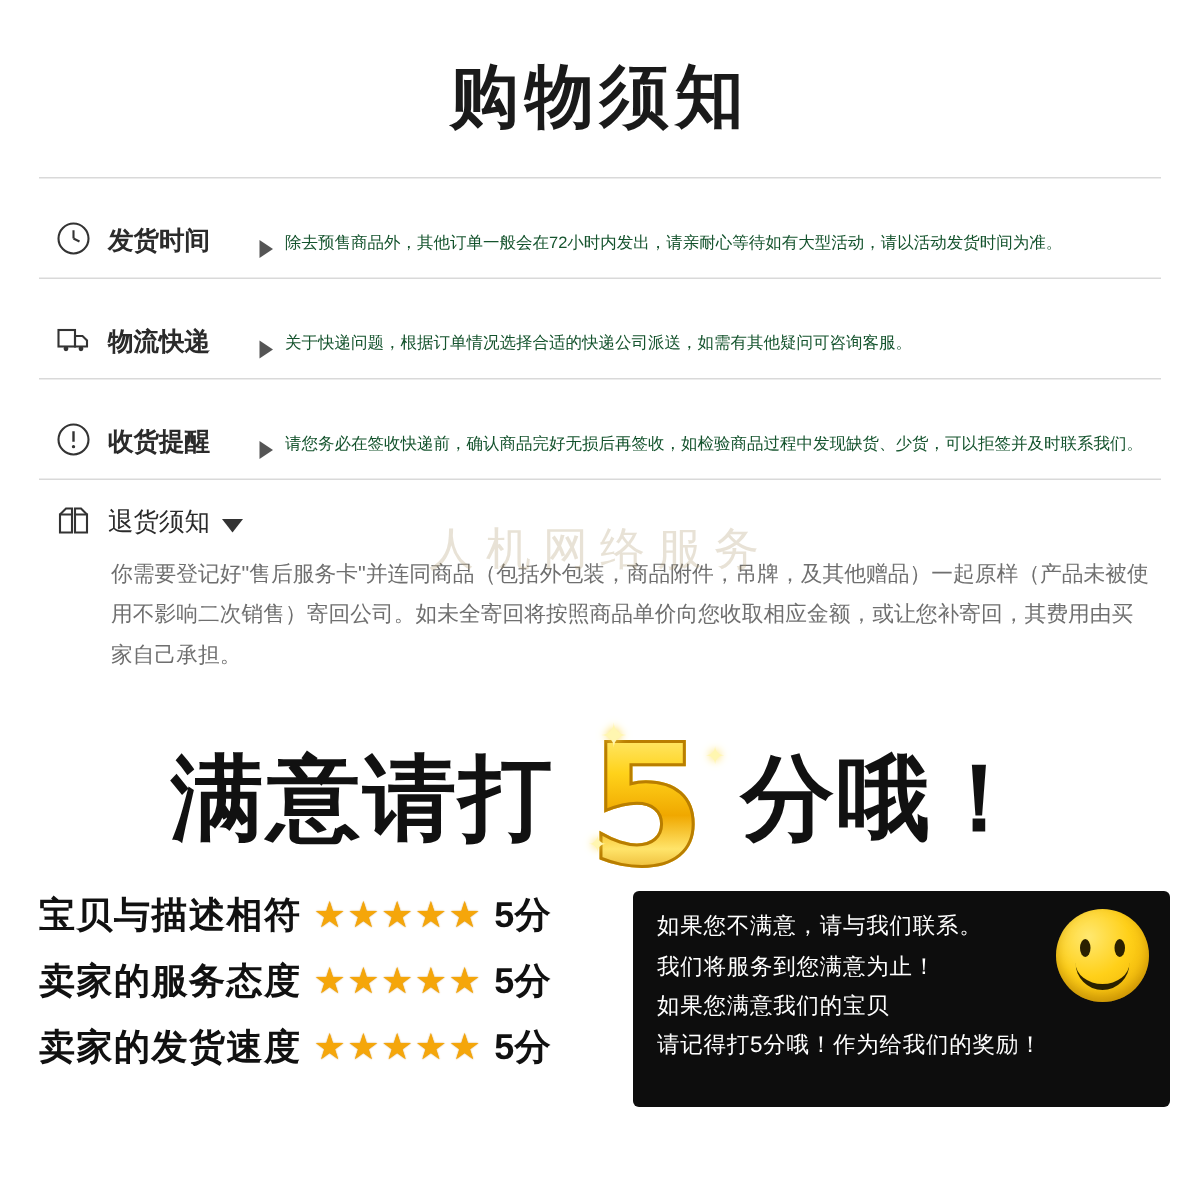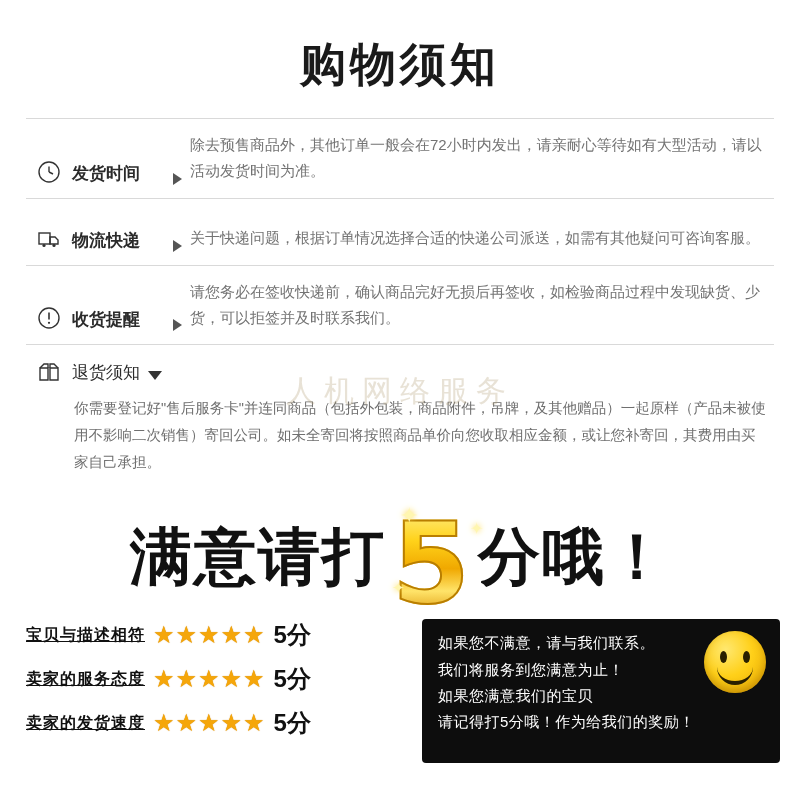--- a/index.html
+++ b/index.html
@@ -78,23 +78,23 @@
   .tri-down {
     width: 0; height: 0;
     border-top: 9px solid #333;
     border-left: 7px solid transparent;
     border-right: 7px solid transparent;
     margin-left: 8px;
     margin-top: 6px;
   }
   .text-cell {
     flex: 1;
-    font-size: 15px;
+    font-size: 11px;
     line-height: 1.75;
-    color: #737373;
+    color: #14532d;
     padding-right: 4px;
   }
 
   
   .ic {
     width: 26px; height: 26px;
     position: relative;
     display: block;
   }
   .ic svg { display:block; }
@@ -145,20 +145,21 @@
   }
   .slogan-inner {
     display: inline-flex;
     align-items: center;
     justify-content: center;
     font-size: 62px;
     font-weight: bold;
     letter-spacing: 2px;
     font-family: "DejaVu Sans", "Liberation Sans", sans-serif;
     line-height: 1;
+    gap: 16px;
   }
   .slogan-black { color: #111; }
   .big-five {
     font-size: 112px;
     font-weight: bold;
     margin: 0 6px;
     background: linear-gradient(180deg,#fff08a 0%, #ffd21a 30%, #f0a800 55%, #ffe46a 75%, #d98f00 100%);
     -webkit-background-clip: text;
     background-clip: text;
     color: transparent;
@@ -188,25 +189,24 @@
     flex: 0 0 390px;
     padding-left: 6px;
   }
   .rating-row {
     display: flex;
     align-items: center;
     margin-bottom: 12px;
     white-space: nowrap;
   }
   .rating-label {
-    font-size: 16px;
+    font-size: 24px;
     font-weight: bold;
     color: #111;
     letter-spacing: 1px;
-    text-decoration: underline;
   }
   .stars {
     color: #f5a60a;
     font-size: 24px;
     letter-spacing: 1px;
     margin: 0 8px;
     text-shadow: 0 0 1px #c57e00;
   }
   .rating-score {
     font-size: 24px;

